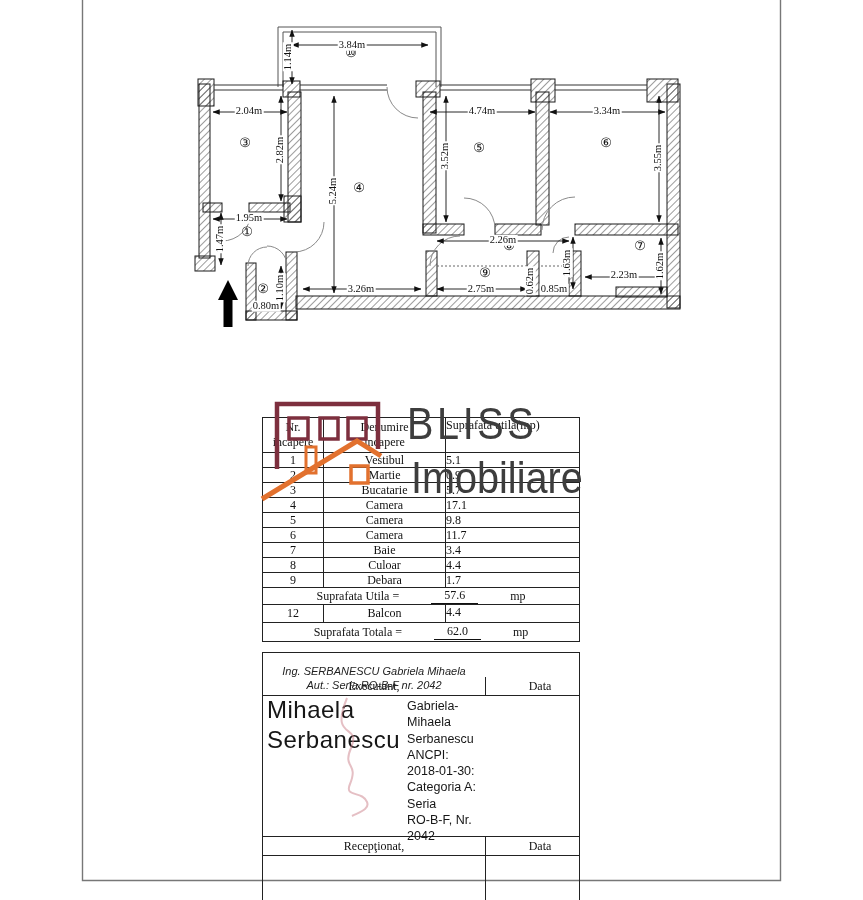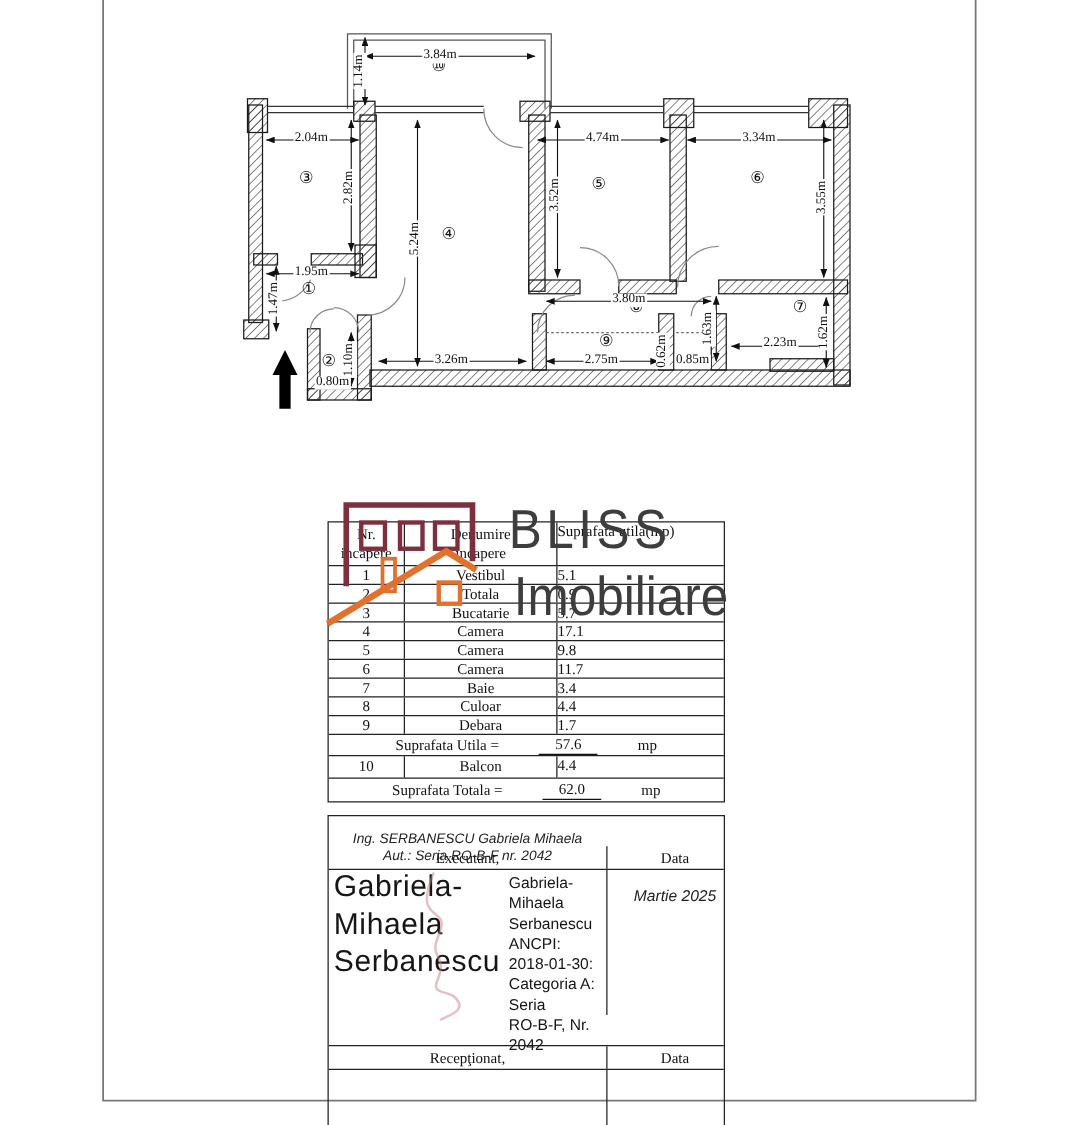--- a/index.html
+++ b/index.html
@@ -38,21 +38,21 @@
   .sp{display:inline-block;width:6px;}
   
   .sig{position:absolute;left:262px;top:652px;width:318px;z-index:1;
        border:1.5px solid #222;box-sizing:border-box;font:12px "Liberation Serif",serif;}
   .sigrow{display:flex;border-top:1px solid #222;}
   .sigrow.first{border-top:none;}
   .sl{width:222px;flex:none;display:flex;flex-direction:column;justify-content:center;text-align:center;}
   .sr{flex:1;border-left:1px solid #222;display:flex;flex-direction:column;align-items:center;text-align:center;padding-left:15px;}
   .sr.cen{justify-content:center;}
   .h18{height:18px;margin-top:24px;}
-  .h116{height:116px;}
+  .h116{height:116px;align-items:center;}
   .h67{height:67px;}
   .ital{font:italic 11px "Liberation Sans",sans-serif;line-height:1.3;color:#222;}
   .date{font:italic 12.5px "Liberation Sans",sans-serif;padding-top:14px;color:#222;}
   .namewrap{display:flex;text-align:left;margin:3px 0 0 4px;}
   .bigname{font:24px "Liberation Sans",sans-serif;line-height:1.25;color:#161616;letter-spacing:.5px;}
   .cert{font:12.5px "Liberation Sans",sans-serif;line-height:1.3;color:#161616;margin:3px 4px 0 7px;}
 </style>
 </head>
 <body>
 
@@ -166,21 +166,21 @@
   <span class="pl v" style="left:333px;top:191px">5.24m</span>
   <span class="pl" style="left:361px;top:289px">3.26m</span>
   <span class="pl" style="left:482px;top:111px">4.74m</span>
   <span class="pl v" style="left:445px;top:156px">3.52m</span>
   <span class="pl" style="left:607px;top:111px">3.34m</span>
   <span class="pl v" style="left:658px;top:158px">3.55m</span>
   <span class="pl" style="left:249px;top:218px">1.95m</span>
   <span class="pl v" style="left:220px;top:239px">1.47m</span>
   <span class="pl v" style="left:280px;top:288px">1.10m</span>
   <span class="pl" style="left:266px;top:306px">0.80m</span>
-  <span class="pl" style="left:503px;top:240px">3.80m</span>
+  <span class="pl" style="left:503px;top:240px">2.26m</span>
   <span class="pl" style="left:481px;top:289px">2.75m</span>
   <span class="pl v" style="left:530px;top:281px">0.62m</span>
   <span class="pl" style="left:554px;top:289px">0.85m</span>
   <span class="pl v" style="left:567px;top:263px">1.63m</span>
   <span class="pl" style="left:624px;top:275px">2.23m</span>
   <span class="pl v" style="left:660px;top:266px">1.62m</span>
 
   <div class="tbl">
     <div class="trow first hrow">
       <div class="c1">
@@ -197,21 +197,21 @@
       </div>
     </div>
 
     <div class="trow drow">
       <div class="c1">1</div>
       <div class="c2">Vestibul</div>
       <div class="c3">5.1</div>
     </div>
     <div class="trow drow">
       <div class="c1">2</div>
-      <div class="c2">Totala</div>
+      <div class="c2">Martie</div>
       <div class="c3">0.9</div>
     </div>
     <div class="trow drow">
       <div class="c1">3</div>
       <div class="c2">Bucatarie</div>
       <div class="c3">5.7</div>
     </div>
     <div class="trow drow">
       <div class="c1">4</div>
       <div class="c2">Camera</div>
@@ -245,21 +245,21 @@
 
     <div class="srow" style="height:16px">
       <span>Suprafata Utila =</span>
         <span class="sp"></span>
       <span class="uline">57.6</span>
       <span class="sp"></span>
         <span>mp</span>
     </div>
 
     <div class="trow drow" style="height:17px">
-      <div class="c1">10</div>
+      <div class="c1">12</div>
       <div class="c2">Balcon</div>
       <div class="c3">4.4</div>
     </div>
 
     <div class="srow" style="height:18px">
       <span>Suprafata Totala =</span>
         <span class="sp"></span>
       <span class="uline">62.0</span>
       <span class="sp"></span>
         <span>mp</span>
@@ -270,36 +270,32 @@
     <div class="sigrow first h18">
       <div class="sl">Executant,</div>
       <div class="sr cen">Data</div>
     </div>
     <div class="sigrow h116">
       <div class="sl">
         <div class="ital">Ing. SERBANESCU Gabriela Mihaela</div>
         <div class="ital">Aut.: Seria RO-B-F nr. 2042</div>
         <div class="namewrap">
           <div class="bigname">
-            <div>Gabriela-</div>
             <div>Mihaela</div>
             <div>Serbanescu</div>
           </div>
           <div class="cert">
             <div>Gabriela-Mihaela</div>
             <div>Serbanescu</div>
             <div>ANCPI: 2018-01-30:</div>
             <div>Categoria A: Seria</div>
             <div>RO-B-F, Nr. 2042</div>
           </div>
         </div>
       </div>
-      <div class="sr">
-        <div class="date">Martie 2025</div>
-      </div>
     </div>
     <div class="sigrow h18">
       <div class="sl">Recepţionat,</div>
       <div class="sr cen">Data</div>
     </div>
     <div class="sigrow h67">
       <div class="sl"></div>
       <div class="sr"></div>
     </div>
   </div>

